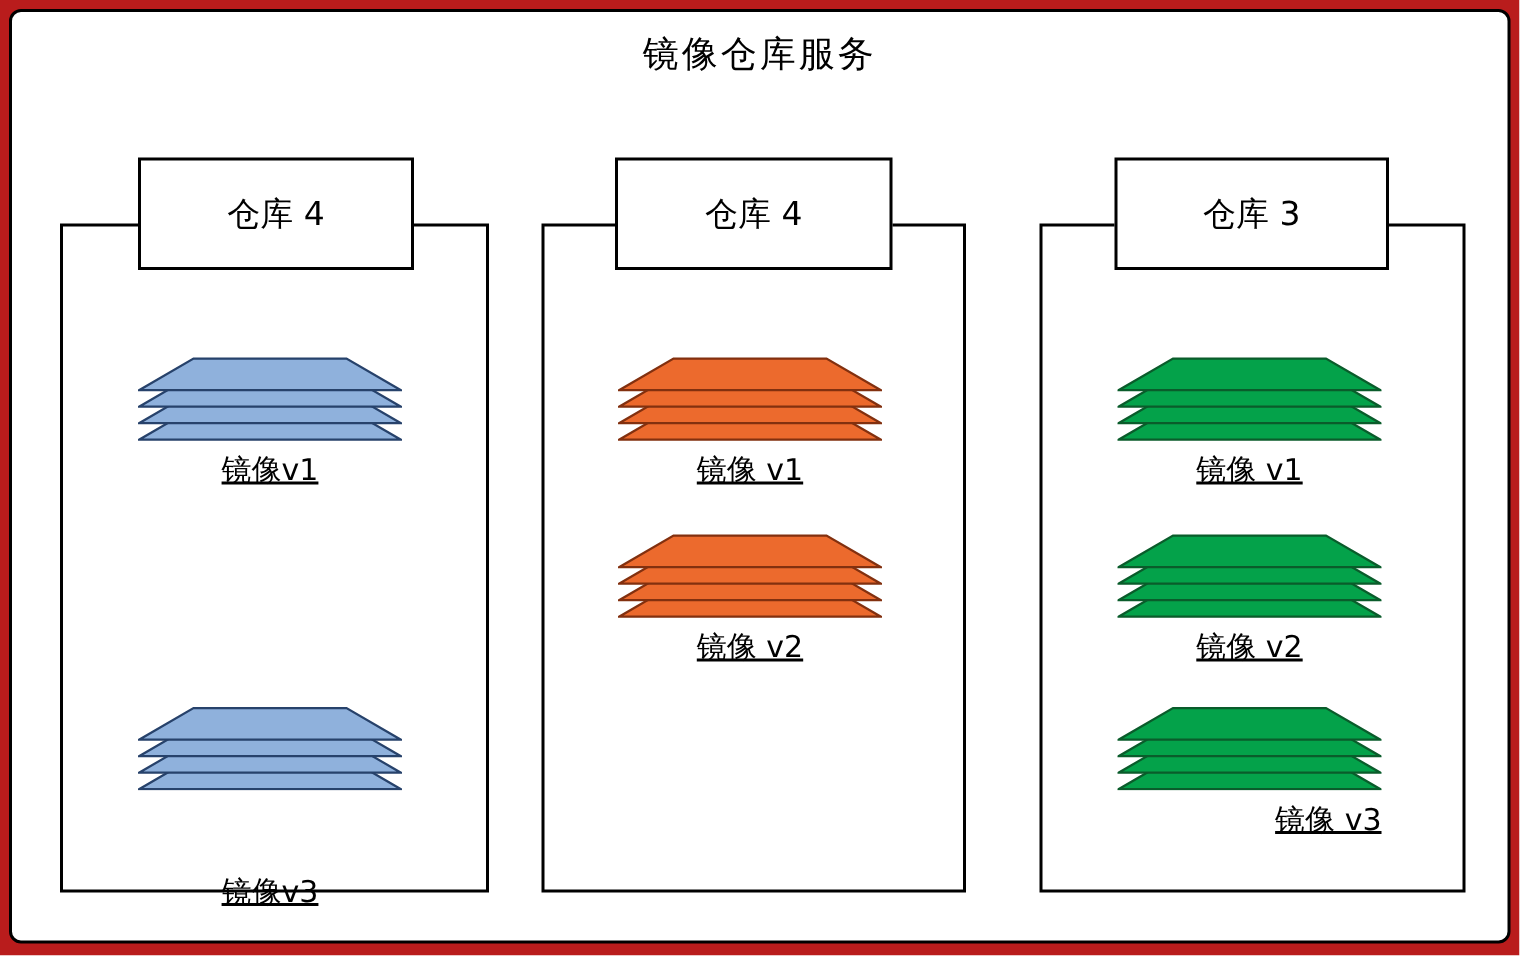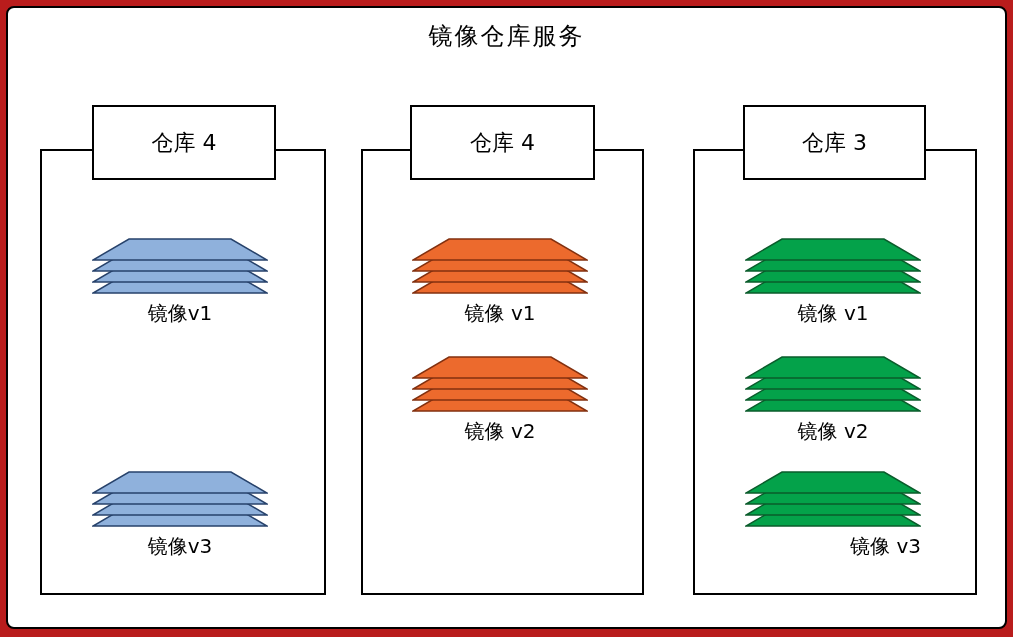--- a/index.html
+++ b/index.html
@@ -6,21 +6,21 @@
   body { font-family:"DejaVu Sans","Liberation Sans",sans-serif; color:#000; }
   .page { position:relative; width:1013px; height:637px; background:#b91c1c; overflow:hidden; }
   .frame { position:absolute; left:6px; top:6px; width:997px; height:619px;
            border:2px solid #000; border-radius:8px; background:#fff; }
   .title { position:absolute; top:20px; left:0; width:100%; text-align:center;
            font-size:24px; letter-spacing:2px; }
   .repo-box { position:absolute; border:2px solid #000; background:#fff; z-index:1; }
   .repo-header { position:absolute; border:2px solid #000; background:#fff; z-index:2;
                  display:flex; align-items:center; justify-content:center; font-size:22px; }
   .stack { position:absolute; width:176px; display:flex; flex-direction:column;
-           align-items:center; z-index:3; }
+           align-items:center; z-index:3;text-decoration:underline; }
   .stack svg { display:block; }
   .stack-label { margin-top:6px; font-size:20px; line-height:26px; white-space:nowrap; }
 </style>
 </head>
 <body>
 
 <div class="page">
 
   <div class="frame"></div>
 
@@ -46,21 +46,21 @@
         <polygon points="37,1 139,1 175,22 1,22" transform="translate(0,33)"></polygon>
         <polygon points="37,1 139,1 175,22 1,22" transform="translate(0,22)"></polygon>
         <polygon points="37,1 139,1 175,22 1,22" transform="translate(0,11)"></polygon>
         <polygon points="37,1 139,1 175,22 1,22"></polygon>
       </g>
     </svg>
     <div class="stack-label">镜像v1</div>
   </div>
 
 
-  <div class="stack" style="left:92px; top:471px;">
+  <div class="stack" style="left:92px; top:471px;gap:48px;">
     <svg width="176" height="56" viewBox="0 0 176 56">
       <g stroke-width="1.5" fill="#8FB1DC" stroke="#27426B">
         <polygon points="37,1 139,1 175,22 1,22" transform="translate(0,33)"></polygon>
         <polygon points="37,1 139,1 175,22 1,22" transform="translate(0,22)"></polygon>
         <polygon points="37,1 139,1 175,22 1,22" transform="translate(0,11)"></polygon>
         <polygon points="37,1 139,1 175,22 1,22"></polygon>
       </g>
     </svg>
     <div class="stack-label">镜像v3</div>
   </div>

